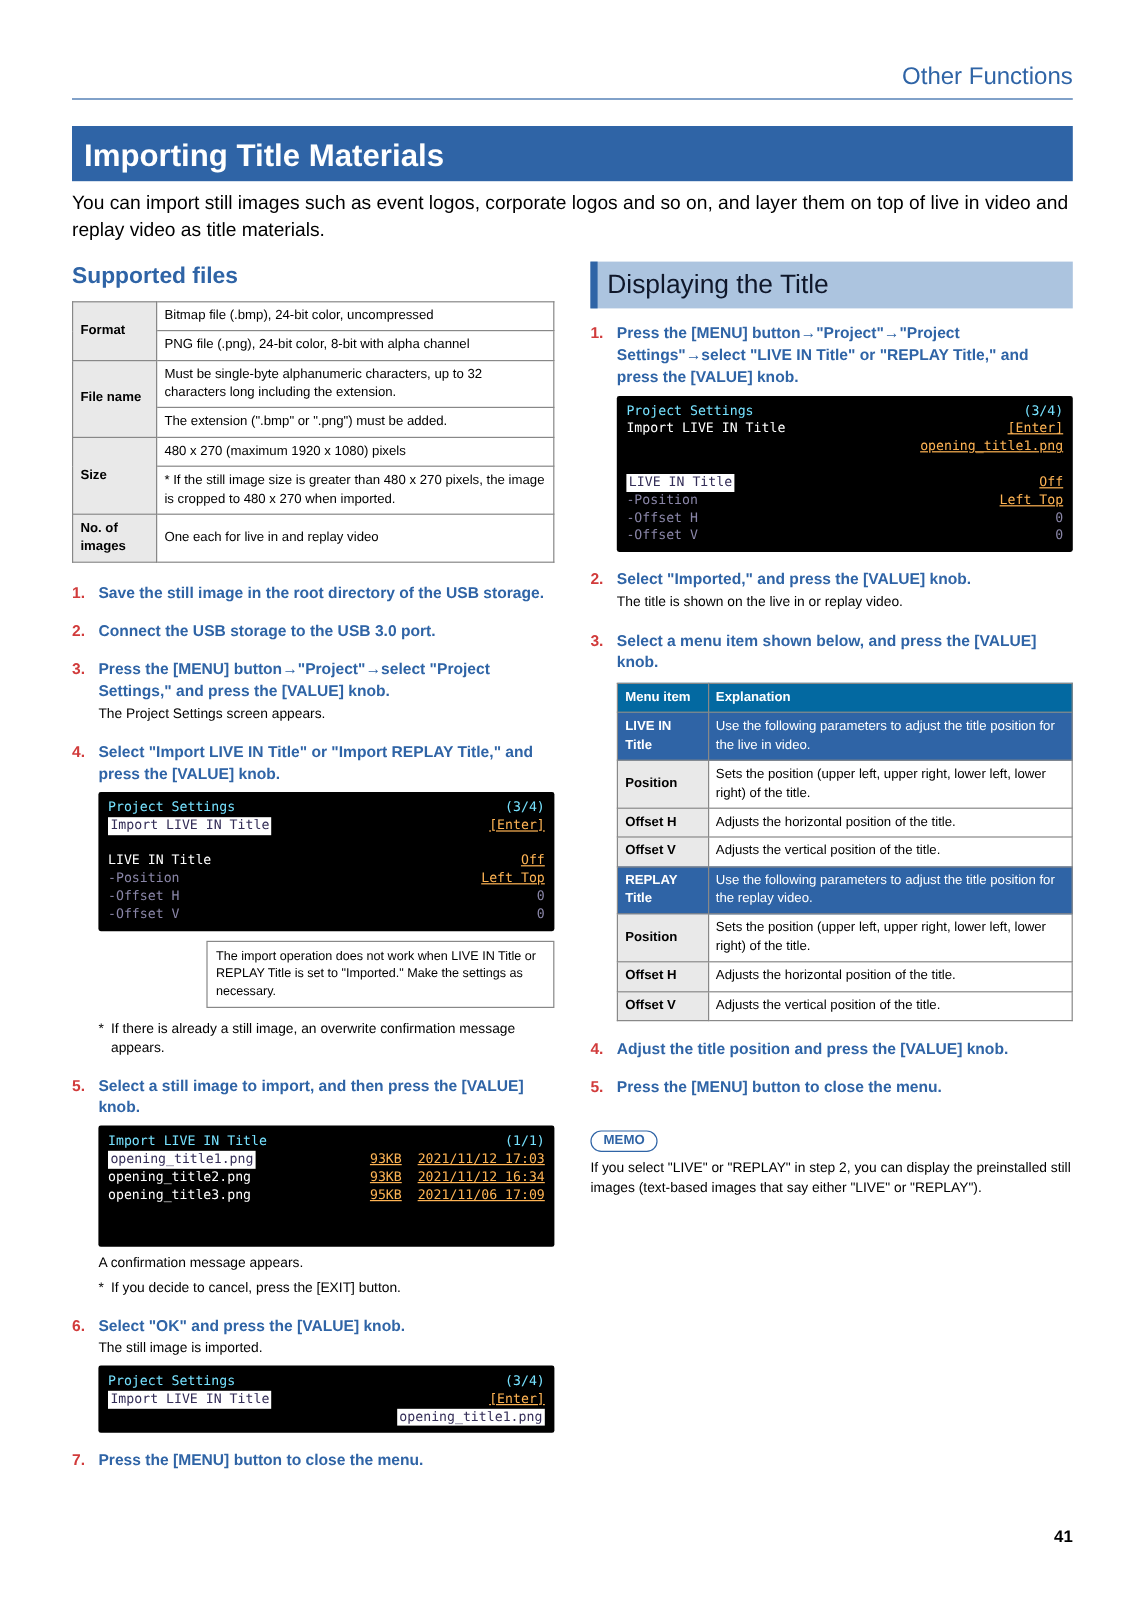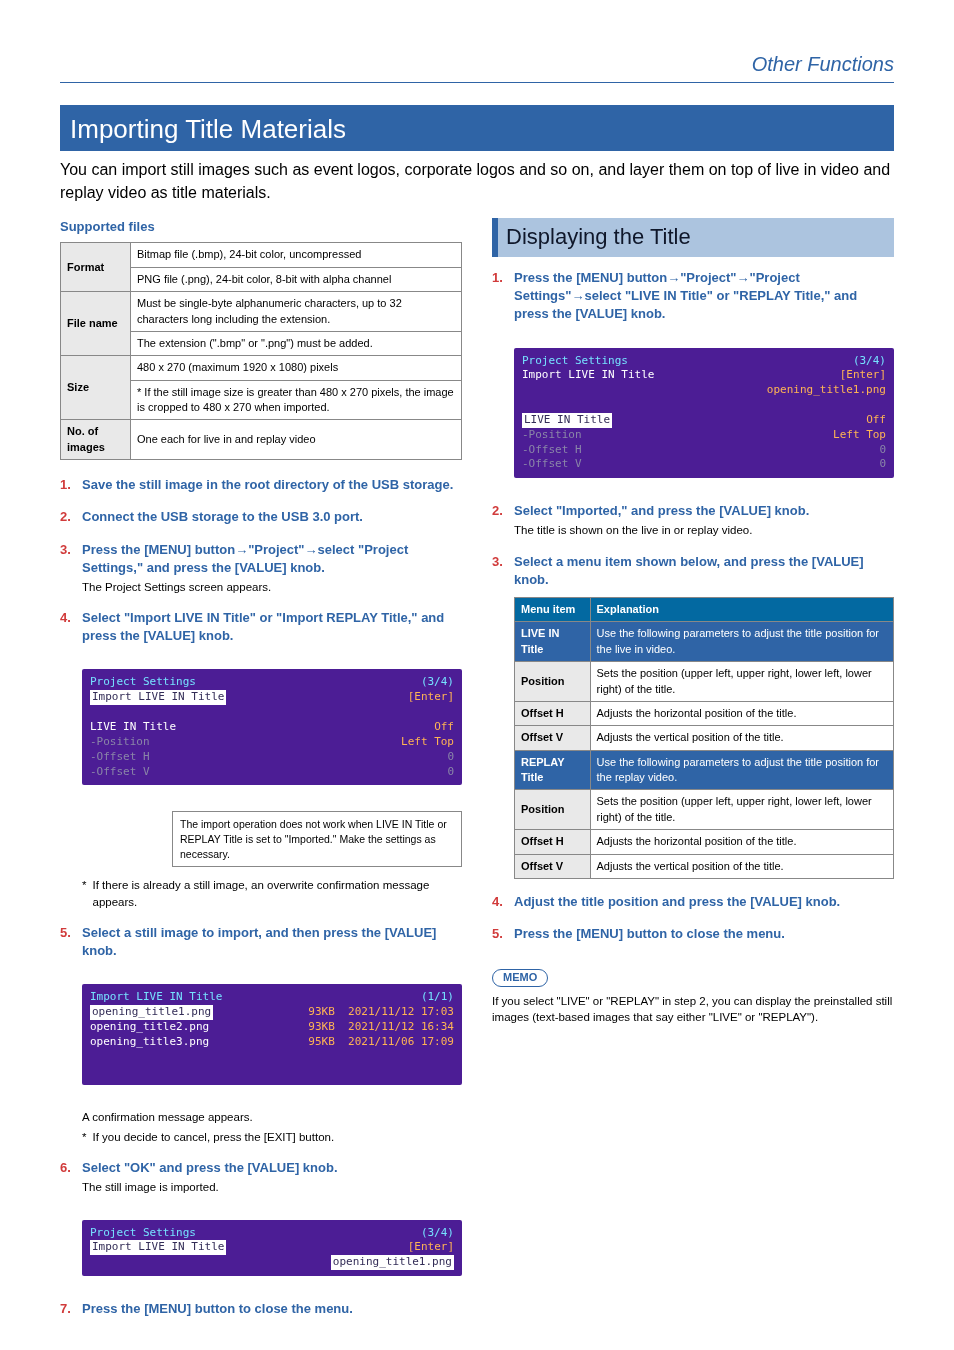--- a/index.html
+++ b/index.html
@@ -14,43 +14,42 @@
     padding: 50px 60px 30px 60px;
   }
   .header-section {
     text-align: right;
     color: #2f64a6;
     font-size: 20px;
     padding-bottom: 4px;
     border-bottom: 1px solid #2f64a6;
     margin-bottom: 22px;
     font-weight: 400;
-    font-style: italic;
   }
   h1.banner {
     background: #2f64a6;
     color: #fff;
     font-size: 26px;
-    font-weight: 400;
+    font-weight: 700;
     padding: 6px 24px 4px 10px;
     margin-bottom: 8px;
   }
   h2.subbanner {
     background: #acc4df;
     border-left: 6px solid #2f64a6;
     color: #0f172a;
     font-size: 22px;
     font-weight: 400;
     padding: 4px 8px;
     margin-bottom: 12px;
   }
   p.intro { margin-bottom: 14px; font-size: 16px; }
   .columns { display: flex; gap: 30px; }
   .col { flex: 1; min-width: 0; }
-  .blue-bold { color: #2f64a6; font-weight: 700; font-size: 13px; margin-bottom: 6px; }
+  .blue-bold { color: #2f64a6; font-weight: 700; font-size: 19px; margin-bottom: 6px; }
   table.supported {
     width: 100%;
     border-collapse: collapse;
     font-size: 11px;
     margin-bottom: 16px;
   }
   table.supported th, table.supported td {
     border: 1px solid #888;
     padding: 4px 6px;
     text-align: left;
@@ -63,32 +62,32 @@
     counter-increment: step;
     content: counter(step) ".";
     position: absolute; left: 0; top: 0;
     color: #d13b3b; font-weight: 700; font-size: 13px;
   }
   .step-head { color: #2f64a6; font-weight: 700; font-size: 13px; }
   .step-body { color: #000; font-size: 11.5px; margin-top: 2px; }
   .bullet { display:flex; font-size:11.5px; margin-top:4px; }
   .bullet::before { content:"*"; margin-right:6px; }
   .device-screen {
-    background: #4c1d95;
+    background: #000000;
     color: #fff;
     font-family: "Lucida Console", "Consolas", monospace;
     font-size: 11px;
     padding: 6px 8px;
     border-radius: 2px;
-    margin: 24px 0;
+    margin: 6px 0;
     line-height: 1.35;
   }
   .row { display:flex; justify-content:space-between; }
   .cyan { color:#76e2ff; }
-  .orange { color:#ffb454; }
+  .orange { color:#ffb454;text-decoration:underline; }
   .dim { color:#8a86a8; }
   .sel { background:#fff; color:#332d57; padding:0 2px; }
   .callout {
     border:1px solid #888;
     font-size:10.5px;
     padding:5px 7px;
     margin-top:2px;
   }
   .callout-wrap { display:flex; justify-content:flex-end; margin-bottom:10px; }
   .callout-wrap .callout { max-width:260px; }

